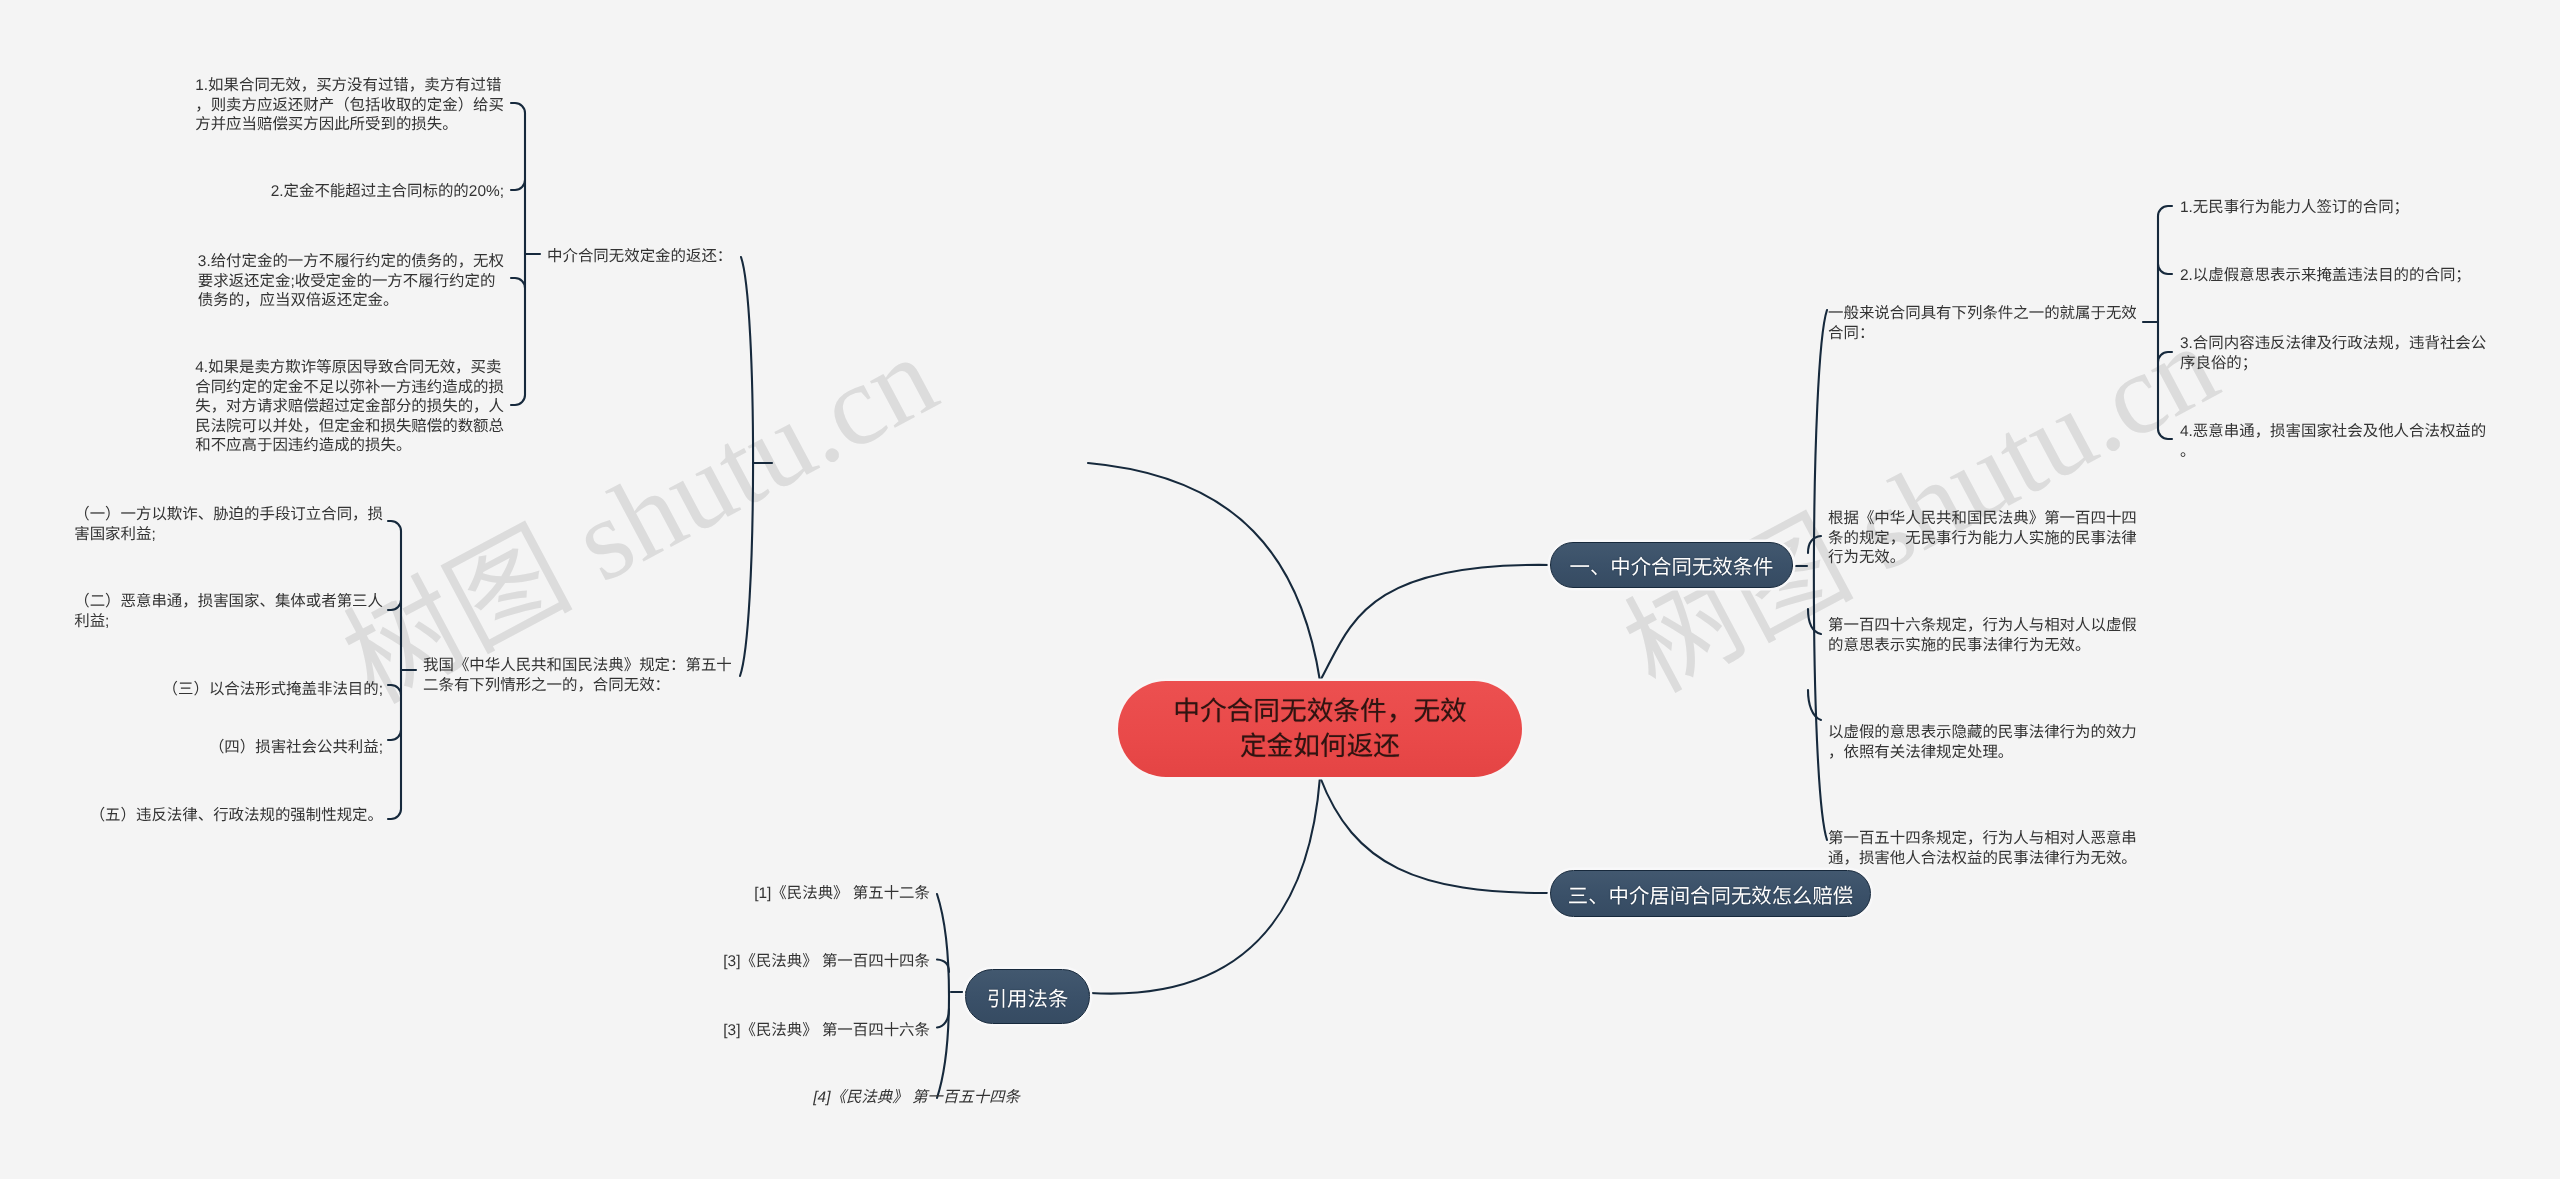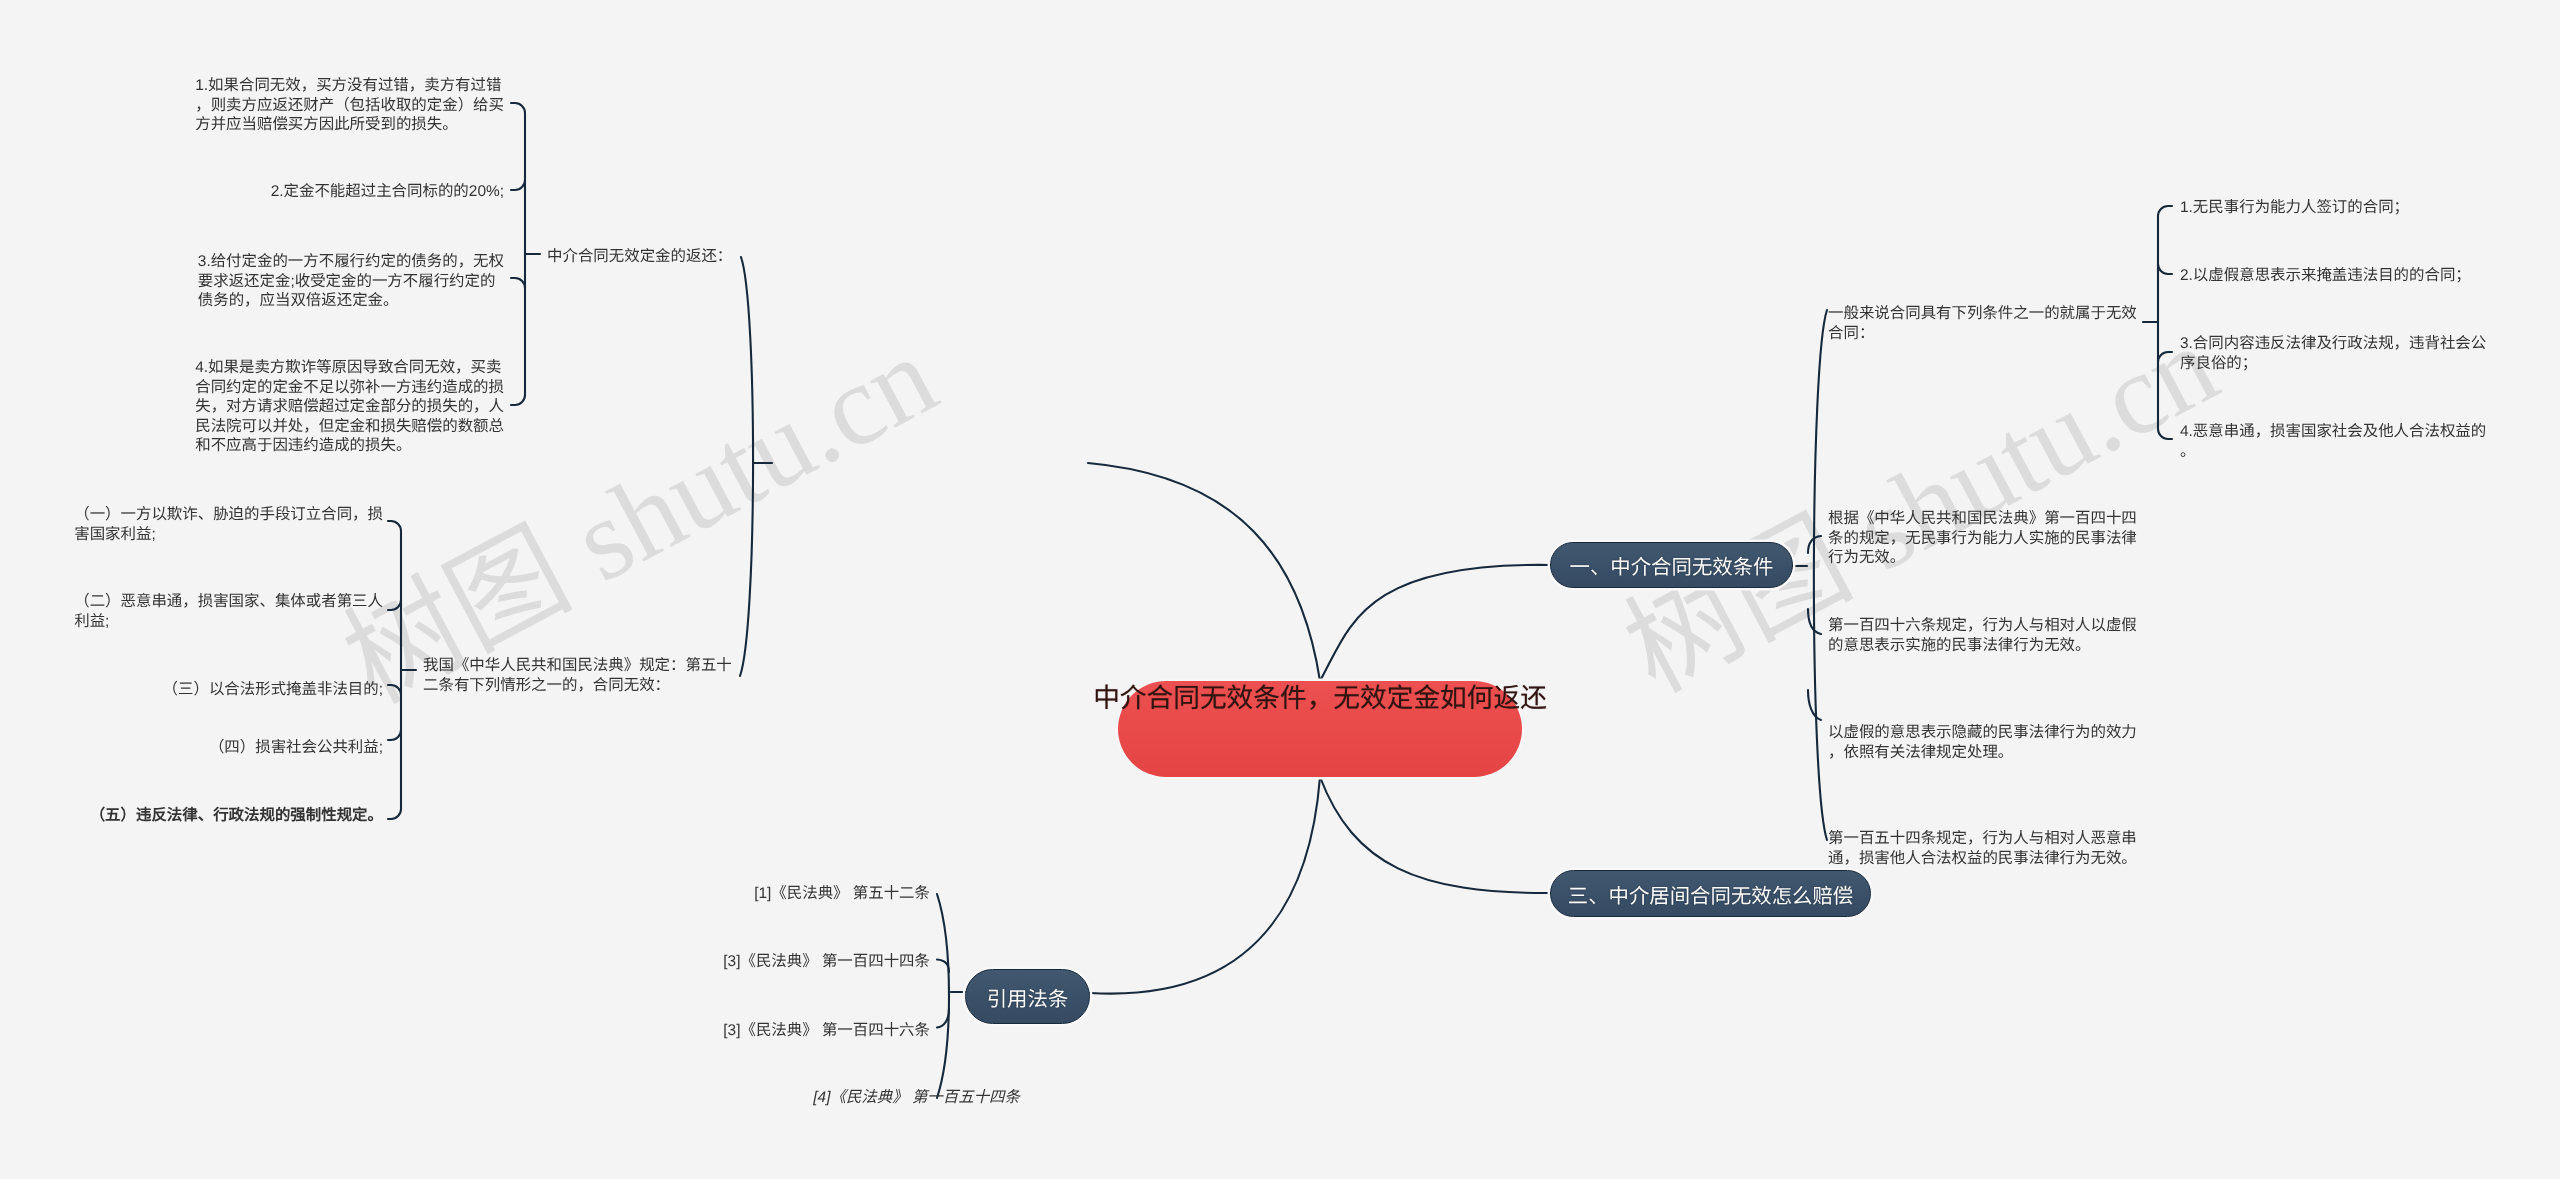--- a/index.html
+++ b/index.html
@@ -25,21 +25,21 @@
         background:linear-gradient(180deg,#42586f 0%,#3a5068 55%,#364b62 100%);
         display:flex;align-items:center;justify-content:center;
         font-size:20.4px;white-space:nowrap;box-sizing:border-box;text-rendering:geometricPrecision;
         border:1.5px solid #17293c;
         box-shadow:0 0 0 2.5px #f8f8f9;
         text-shadow:0 0 1.2px rgba(10,22,36,.85);}
 
   .root{position:absolute;-webkit-font-smoothing:antialiased;border-radius:999px;
         background:linear-gradient(180deg,#ec5050 0%,#e94949 60%,#e44444 100%);color:#2f1411;
         box-shadow:0 0 0 2.5px #f8f5f5;text-shadow:0 0 1px rgba(60,12,10,.45);
-        display:flex;flex-direction:row;justify-content:center;
+        display:flex;flex-direction:column;align-items:center;justify-content:center;
         font-size:26.7px;line-height:35px;white-space:nowrap;box-sizing:border-box;text-rendering:geometricPrecision;}
 </style>
 </head>
 <body>
 
 <div id="stage">
 
   <div class="wm" style="left:389px;top:568px;font-size:115px;transform:rotate(-28deg);transform-origin:0 100%;">树图 shutu.cn</div>
   <div class="wm" style="left:1670px;top:557px;font-size:115px;transform:rotate(-28deg);transform-origin:0 100%;">树图 shutu.cn</div>
 
@@ -106,21 +106,21 @@
 民法院可以并处，但定金和损失赔偿的数额总
 和不应高于因违约造成的损失。</div>
   <div class="leaf" style="left:547px;top:247px;">中介合同无效定金的返还：</div>
 
   <div class="leaf r" style="right:2177px;top:505px;">（一）一方以欺诈、胁迫的手段订立合同，损
 害国家利益;</div>
   <div class="leaf r" style="right:2177px;top:592px;">（二）恶意串通，损害国家、集体或者第三人
 利益;</div>
   <div class="leaf r" style="right:2177px;top:680px;">（三）以合法形式掩盖非法目的;</div>
   <div class="leaf r" style="right:2177px;top:738px;">（四）损害社会公共利益;</div>
-  <div class="leaf r" style="right:2177px;top:806px;font-weight:bold;">（五）违反法律、行政法规的强制性规定。</div>
+  <div class="leaf r" style="right:2177px;top:806px;">（五）违反法律、行政法规的强制性规定。</div>
   <div class="leaf" style="left:423px;top:656px;">我国《中华人民共和国民法典》规定：第五十
 二条有下列情形之一的，合同无效：</div>
 
   <div class="leaf" style="left:1828px;top:304px;">一般来说合同具有下列条件之一的就属于无效
 合同：</div>
   <div class="leaf" style="left:2180px;top:198px;">1.无民事行为能力人签订的合同；</div>
   <div class="leaf" style="left:2180px;top:266px;">2.以虚假意思表示来掩盖违法目的的合同；</div>
   <div class="leaf" style="left:2180px;top:334px;">3.合同内容违反法律及行政法规，违背社会公
 序良俗的；</div>
   <div class="leaf" style="left:2180px;top:422px;">4.恶意串通，损害国家社会及他人合法权益的

